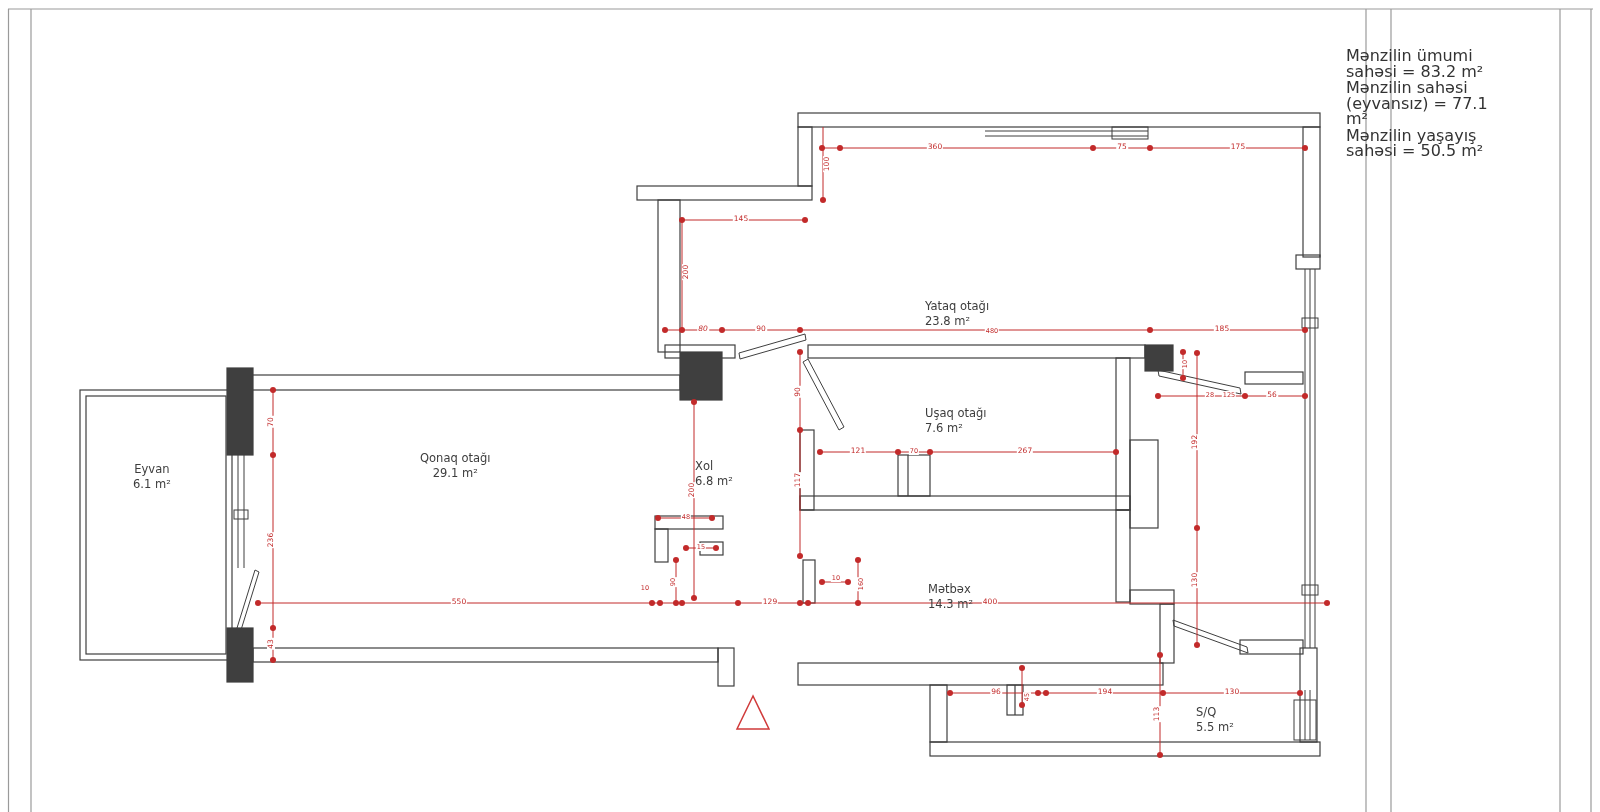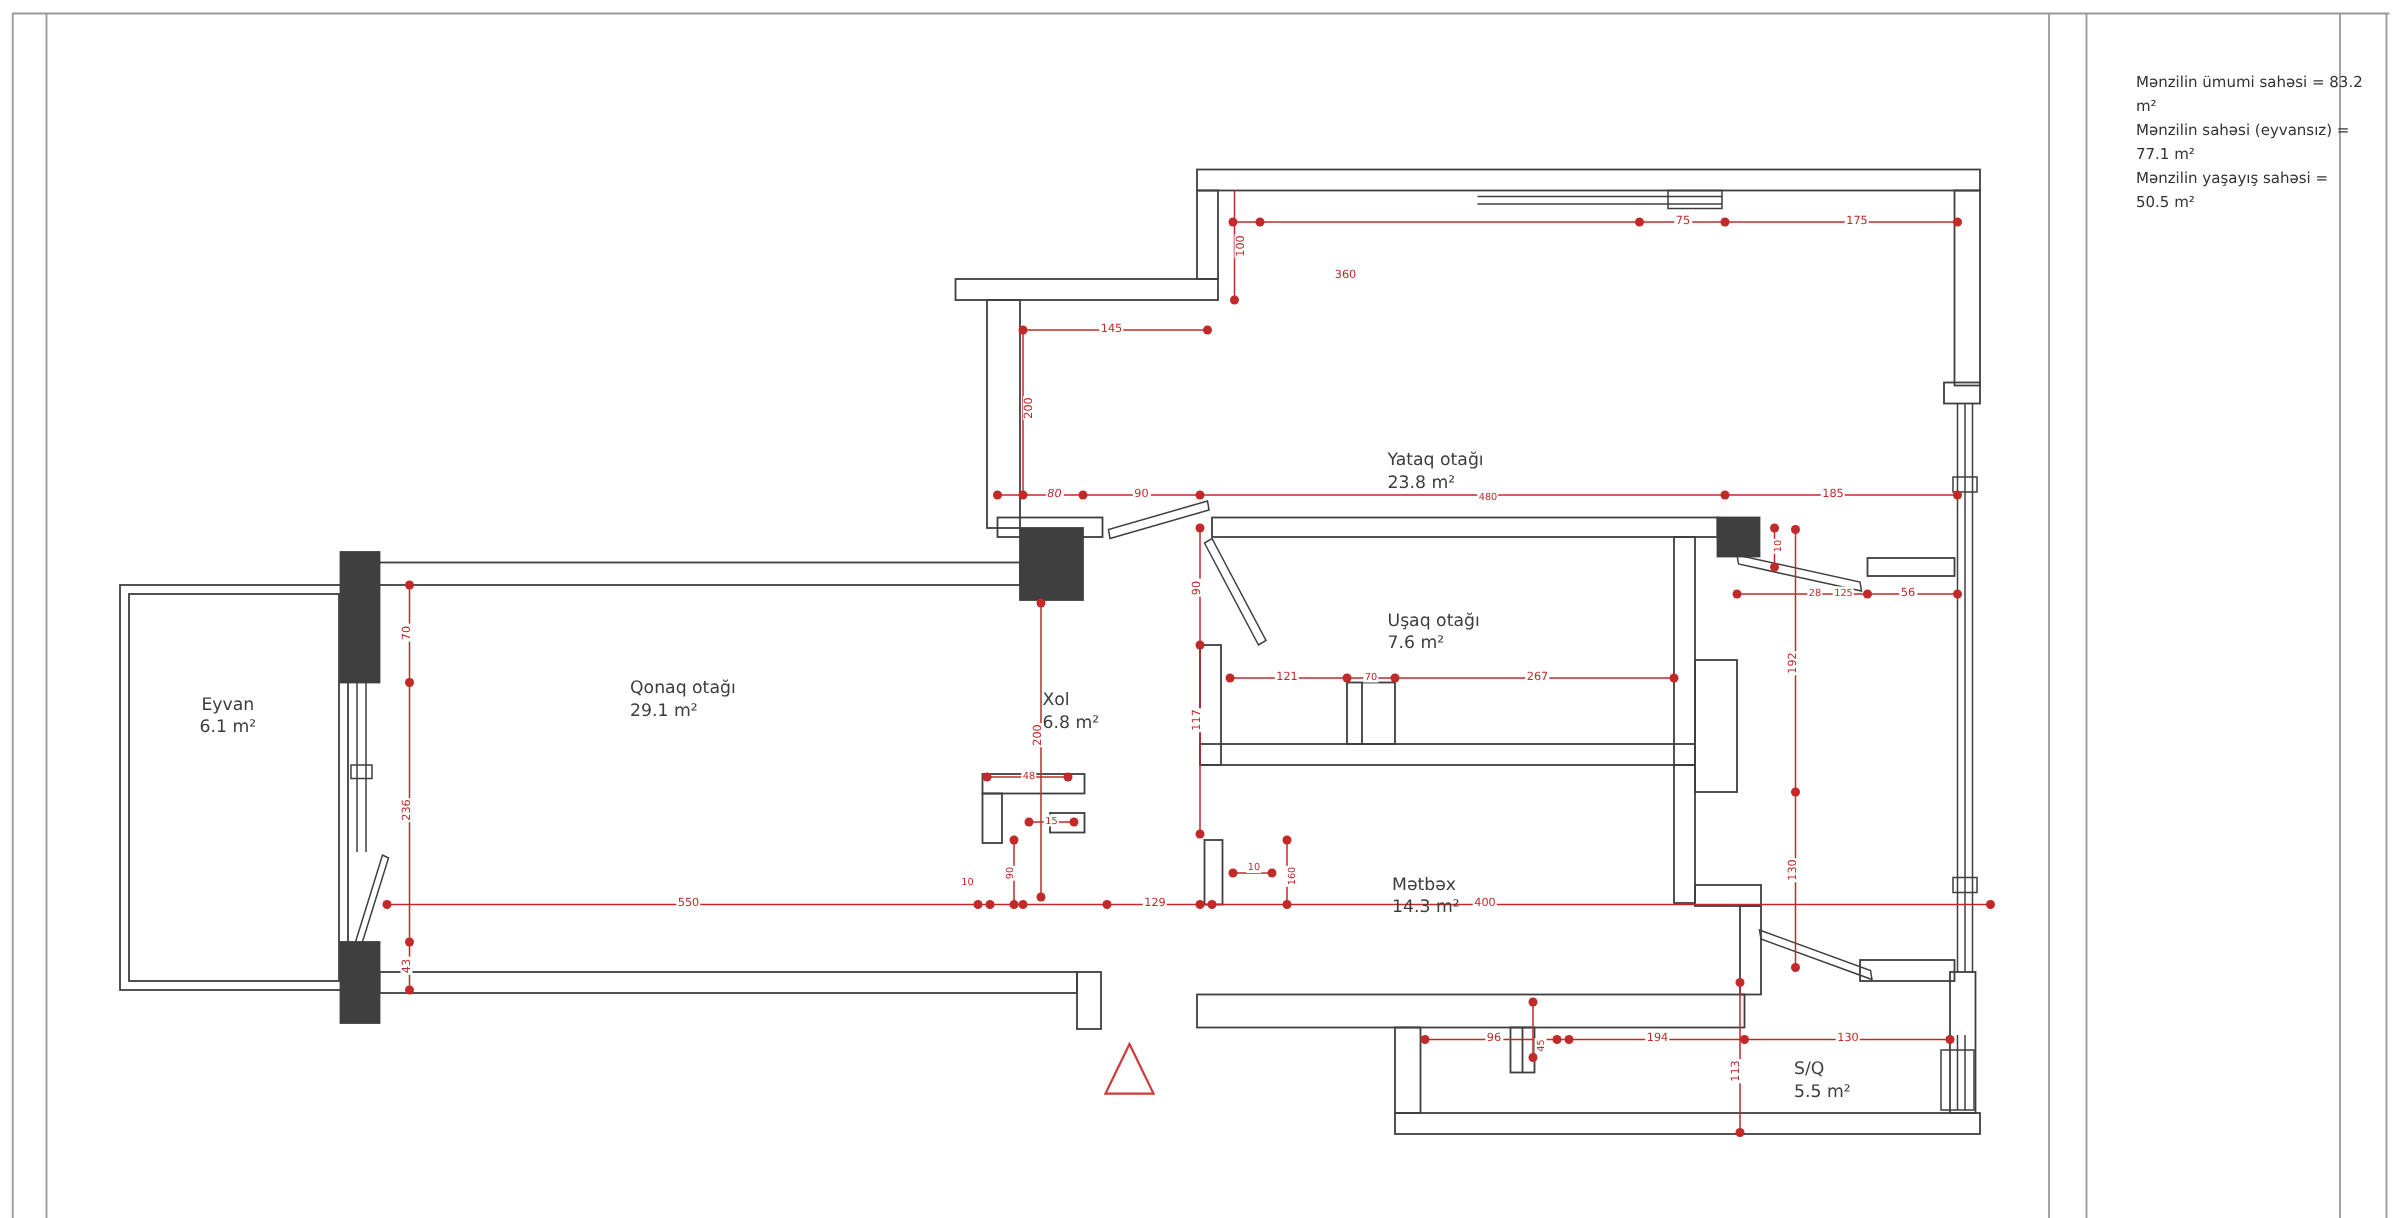--- a/index.html
+++ b/index.html
@@ -13,22 +13,22 @@
     white-space:nowrap;
   }
   .dim{
     position:absolute;color:#c22a2a;font-size:7.5px;line-height:8px;
     background:#ffffff;padding:0 1px;white-space:nowrap;
     transform:translate(-50%,-50%);
   }
   .dim.v{transform:translate(-50%,-50%) rotate(-90deg);}
   .dim.s{font-size:6.5px;}
   .panel{
-    position:absolute;left:1424px;top:48px;width:152px;
-    font-size:10px;line-height:15.5px;color:#333333;
+    position:absolute;left:1346px;top:48px;width:152px;
+    font-size:16px;line-height:15.5px;color:#333333;
   }
   .panel div{margin:0 0 1px 0;}
 </style>
 </head>
 <body>
 
 <div class="sheet">
 
   <svg width="1600" height="812" viewBox="0 0 1600 812">
 
@@ -198,21 +198,21 @@
     </g>
 
     <polygon points="753,696 737,729 769,729" stroke="#d03a3a" stroke-width="1.5" fill="none"></polygon>
   </svg>
 
   <div id="room-labels">
       <div class="room" style="left: 133px; top: 462px; text-align: center;">
         <div>Eyvan</div>
         <div>6.1 m²</div>
       </div>
-      <div class="room" style="left: 420px; top: 451px;">
+      <div class="room" style="left: 420px; top: 451px; text-align: center;">
         <div>Qonaq otağı</div>
         <div>29.1 m²</div>
       </div>
       <div class="room" style="left: 695px; top: 459px;">
         <div>Xol</div>
         <div>6.8 m²</div>
       </div>
       <div class="room" style="left: 925px; top: 299px;">
         <div>Yataq otağı</div>
         <div>23.8 m²</div>
@@ -226,21 +226,21 @@
         <div>14.3 m²</div>
       </div>
       <div class="room" style="left: 1196px; top: 705px;">
         <div>S/Q</div>
         <div>5.5 m²</div>
       </div>
     </div>
 
   <div id="dim-labels">
       <span class="dim v" style="left: 827px; top: 164px;">100</span>
-      <span class="dim" style="left: 897px; top: 147px; margin-top: 36px;">360</span>
+      <span class="dim" style="left: 935px; top: 147px;">360</span>
       <span class="dim" style="left: 1122px; top: 147px;">75</span>
       <span class="dim" style="left: 1238px; top: 147px;">175</span>
       <span class="dim" style="left: 741px; top: 219px;">145</span>
       <span class="dim v" style="left: 686px; top: 272px;">200</span>
       <span class="dim" style="left: 703px; top: 329px; font-style: italic;">80</span>
       <span class="dim" style="left: 761px; top: 329px;">90</span>
       <span class="dim s" style="left: 992px; top: 331px;">480</span>
       <span class="dim" style="left: 1222px; top: 329px;">185</span>
       <span class="dim v s" style="left: 1185px; top: 364px;">10</span>
       <span class="dim s" style="left: 1210px; top: 395px;">28</span>

